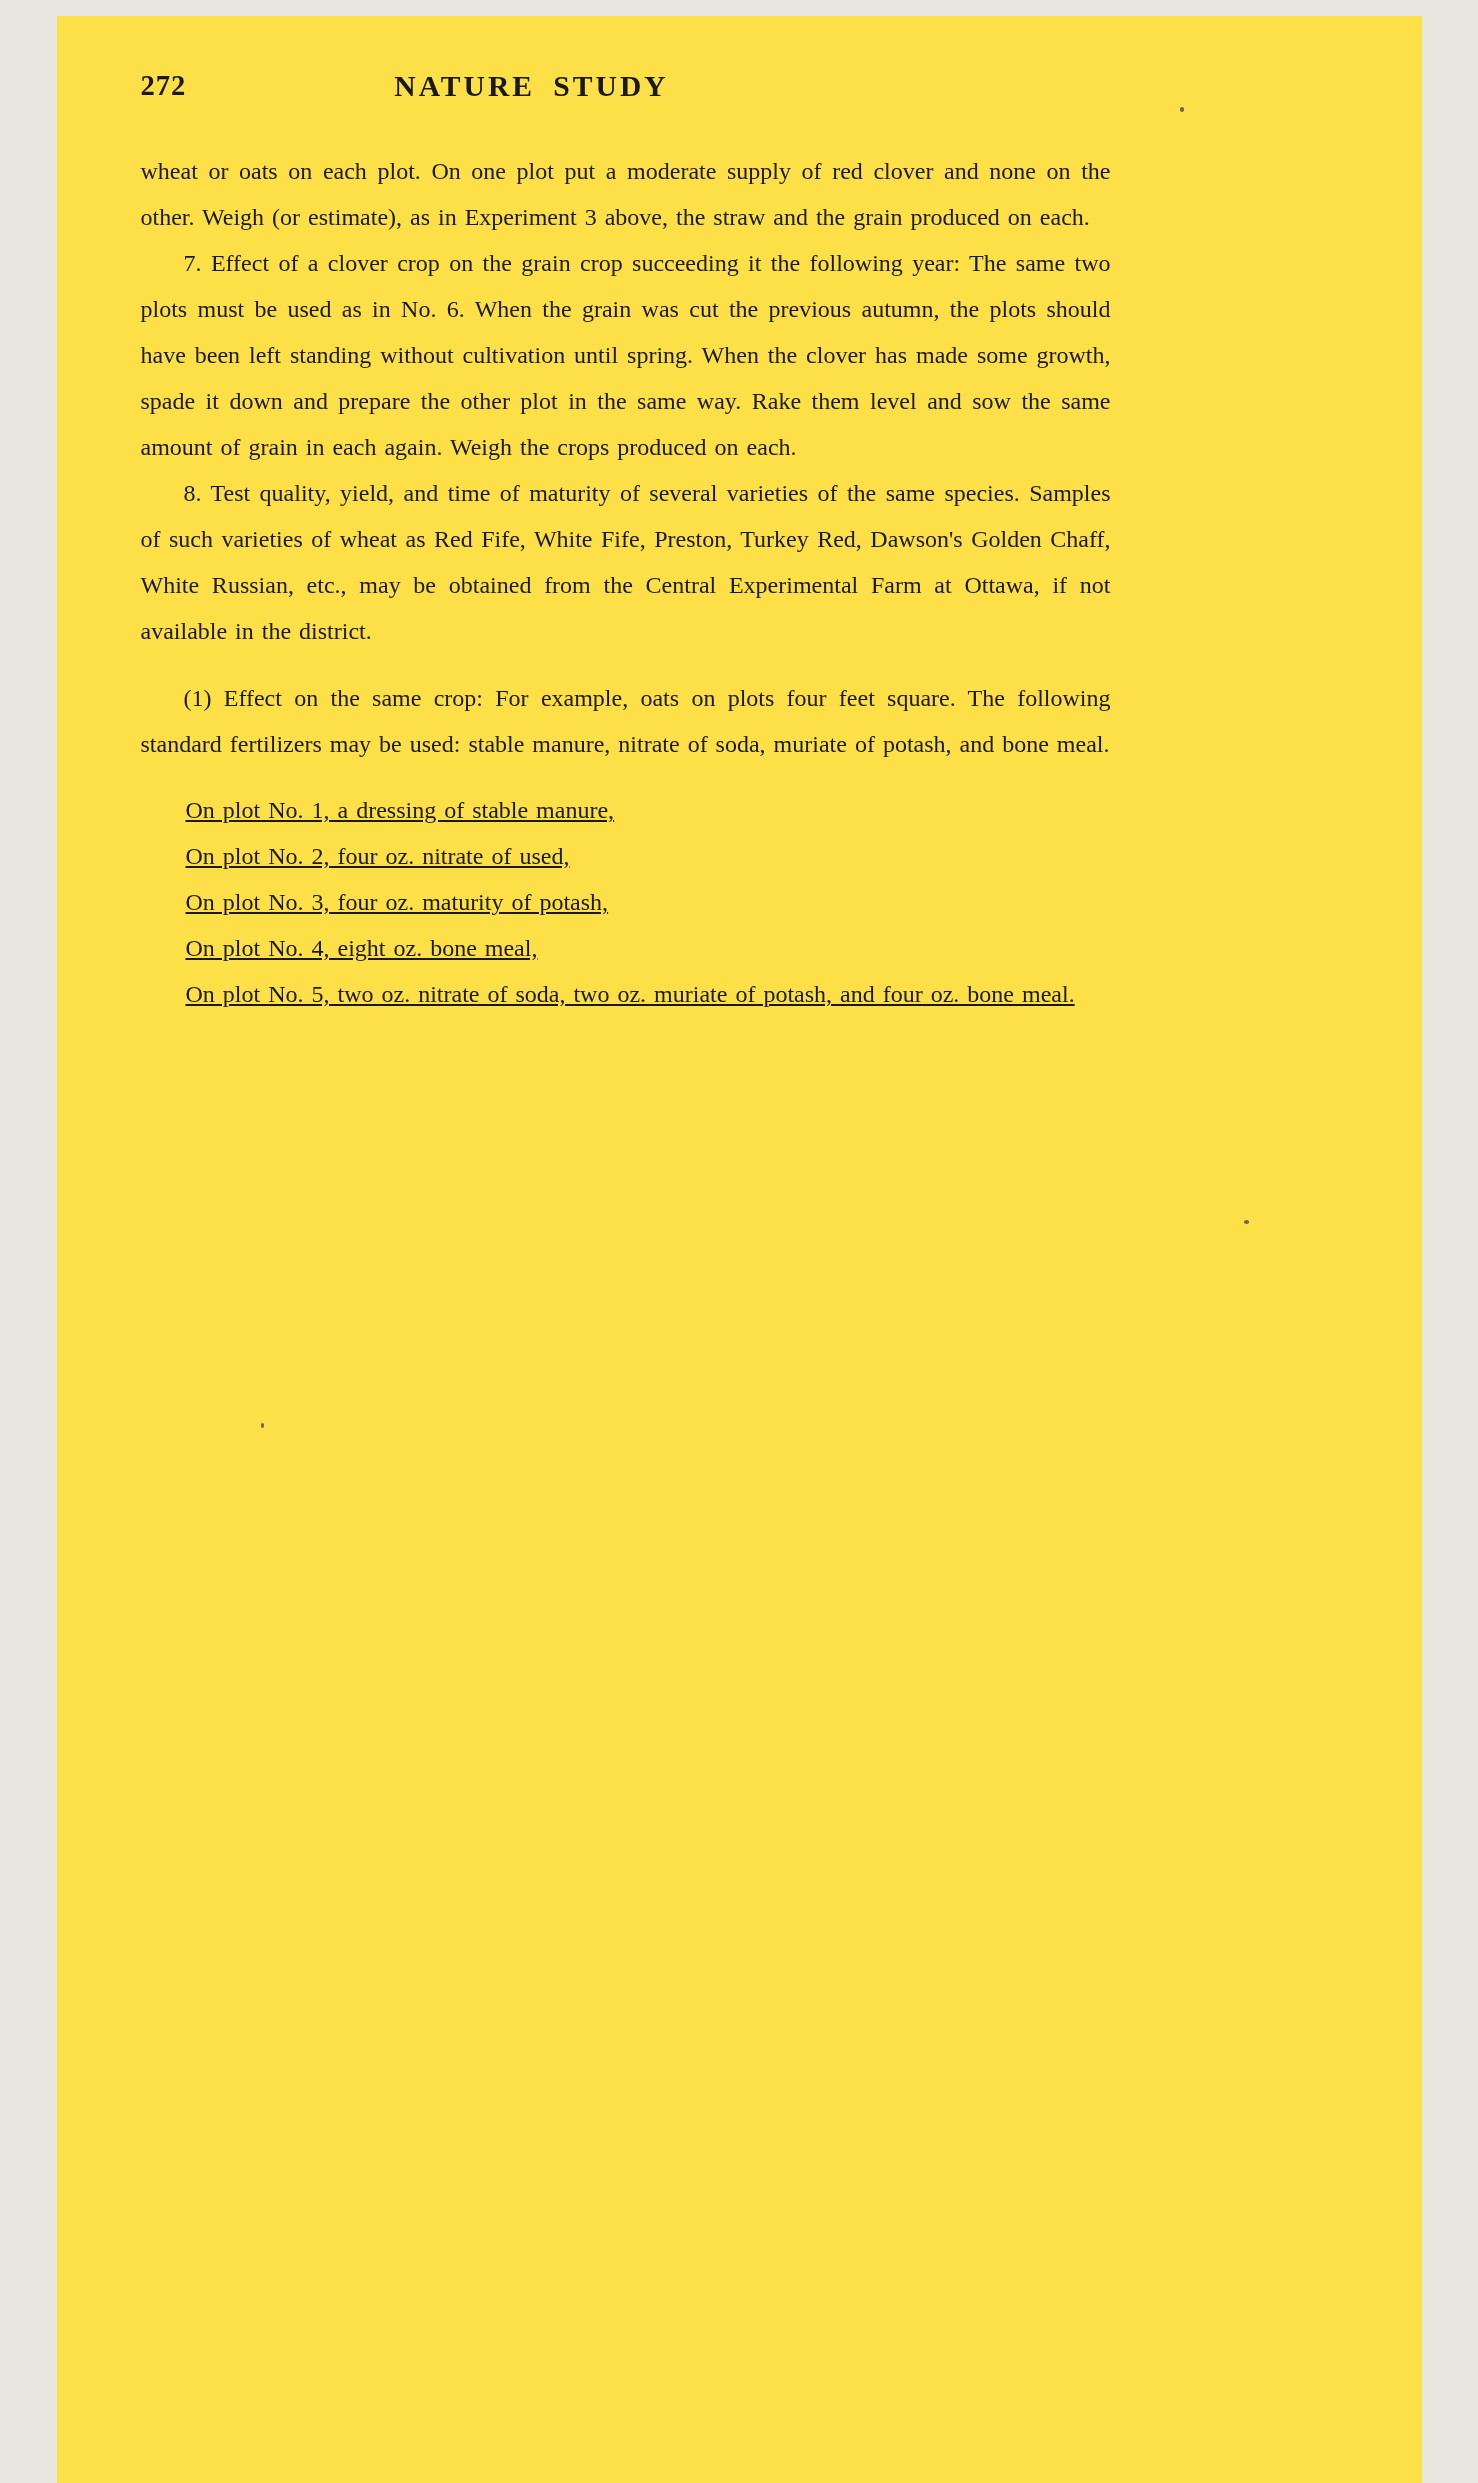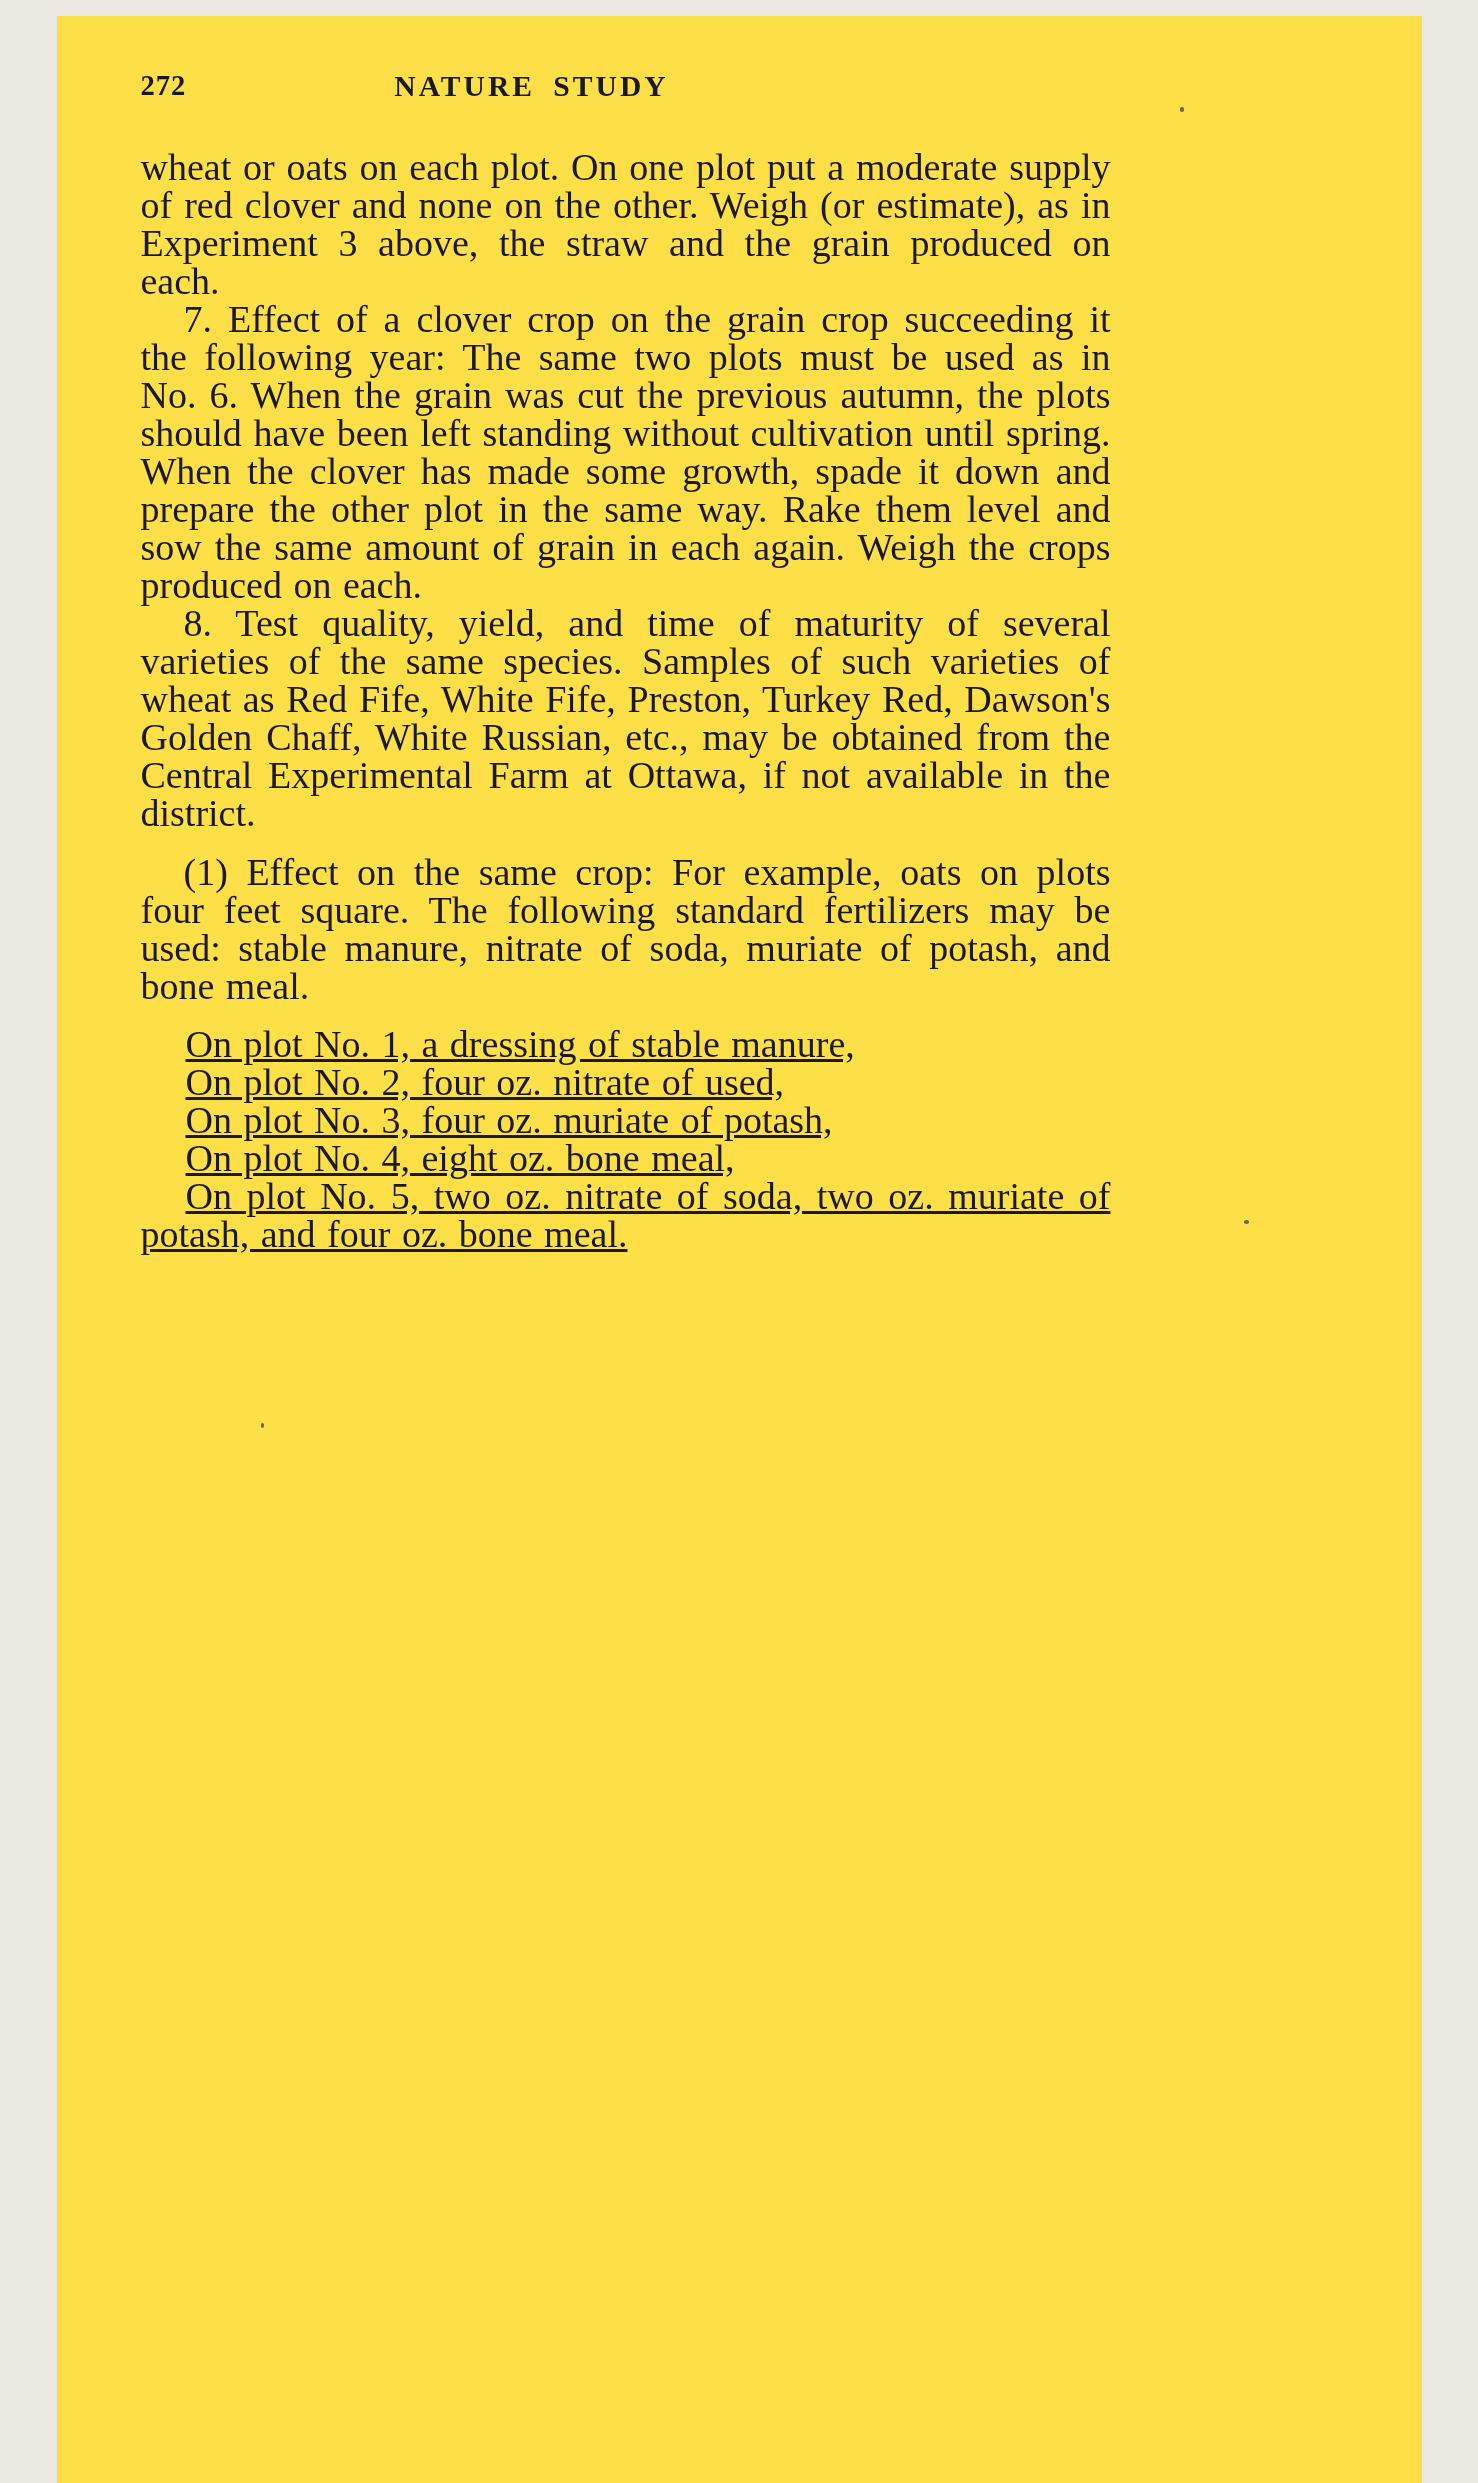--- a/index.html
+++ b/index.html
@@ -43,22 +43,22 @@
     top: 0;
     text-align: center;
     transform: translateX(-94px);
     font-size: 29.6px;
     font-weight: bold;
     letter-spacing: 3px;
     word-spacing: 7.9px;
   }
   .body p {
     margin: 0;
-    font-size: 38px;
-    line-height: 38px;
+    font-size: 24px;
+    line-height: 46px;
     text-align: justify;
     word-spacing: 2px;
   }
   .body p.indent {
     text-indent: 43px;
   }
   .spaced {
     margin-top: 20.7px !important;
   }
   .plot-list p {
@@ -96,21 +96,21 @@
 
     <div class="body">
       <p class="noindent">wheat or oats on each plot.  On one plot put a moderate supply of red clover and none on the other.  Weigh (or estimate), as in Experiment 3 above, the straw and the grain produced on each.</p>
       <p class="indent">7. Effect of a clover crop on the grain crop succeeding it the following year: The same two plots must be used as in No. 6.  When the grain was cut the previous autumn, the plots should have been left standing without cultivation until spring.  When the clover has made some growth, spade it down and prepare the other plot in the same way. Rake them level and sow the same amount of grain in each again.  Weigh the crops produced on each.</p>
       <p class="indent">8. Test quality, yield, and time of maturity of several varieties of the same species.  Samples of such varieties of wheat as Red Fife, White Fife, Preston, Turkey Red, Dawson's Golden Chaff, White Russian, etc., may be obtained from the Central Experimental Farm at Ottawa, if not available in the district.</p>
       <p class="indent spaced">(1) Effect on the same crop: For example, oats on plots four feet square.  The following standard fertilizers may be used: stable manure, nitrate of soda, muriate of potash, and bone meal.</p>
 
       <div class="plot-list spaced">
         <p>On plot No. 1, a dressing of stable manure,</p>
         <p>On plot No. 2, four oz. nitrate of used,</p>
-        <p>On plot No. 3, four oz. muriate of potash,</p>
+        <p>On plot No. 3, four oz. maturity of potash,</p>
         <p>On plot No. 4, eight oz. bone meal,</p>
         <p>On plot No. 5, two oz. nitrate of soda, two oz. muriate of potash, and four oz. bone meal.</p>
       </div>
     </div>
 
   </div>
 
   <div class="artifact-bar"></div>
   <div class="speck speck-top-right"></div>
   <div class="speck speck-mid-right"></div>

